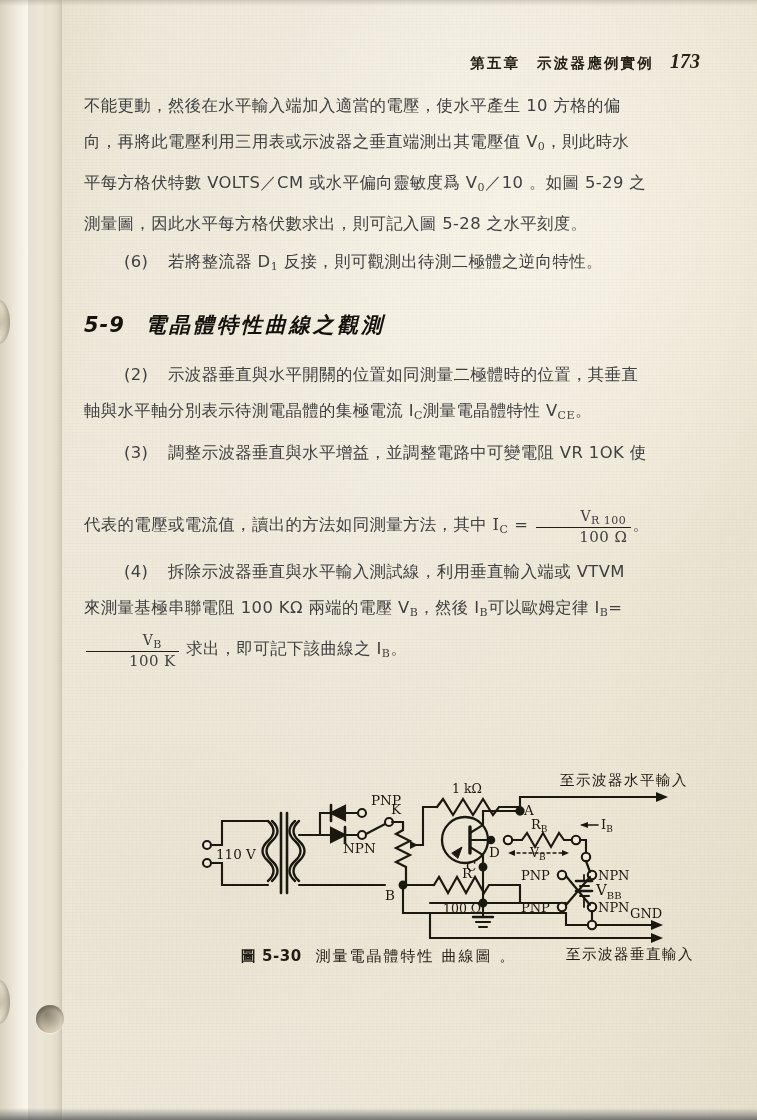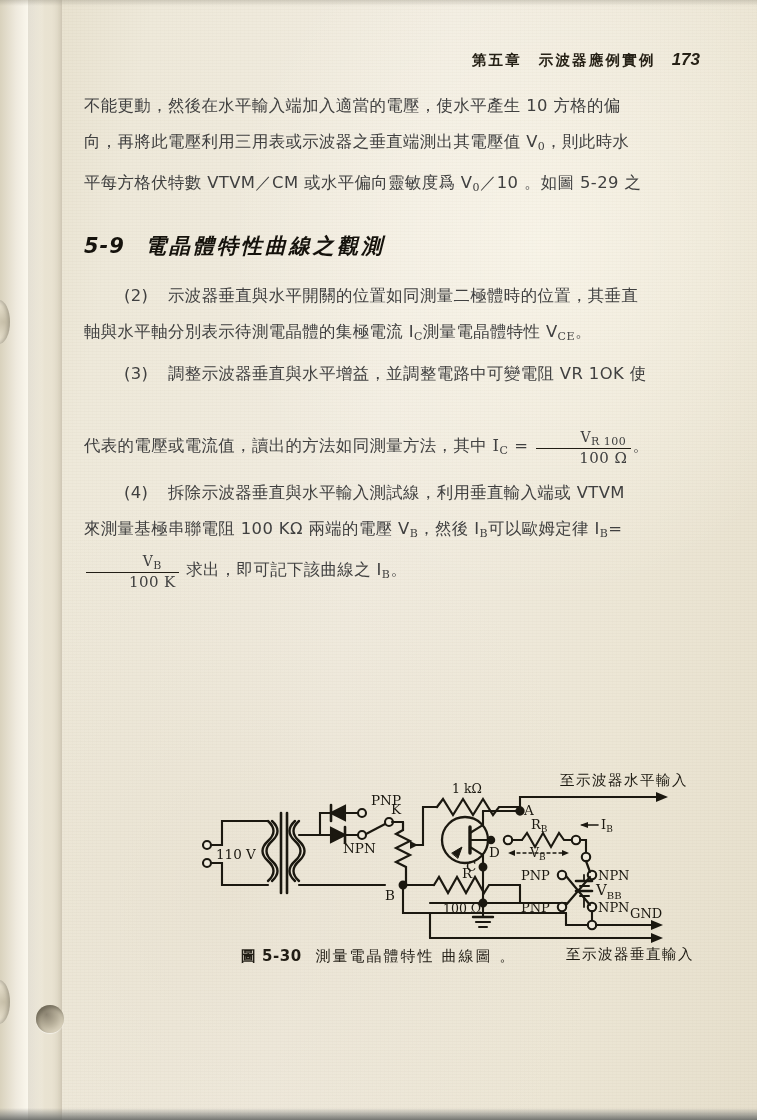--- a/index.html
+++ b/index.html
@@ -60,22 +60,22 @@
 
   .header{
     position:absolute;top:50px;left:0;width:700px;
     text-align:right;
     font-family:"DejaVu Sans","Liberation Sans",sans-serif;
     font-size:14.5px;letter-spacing:2.2px;color:#262116;
     font-weight:600;
   }
   .header .pageno{
     display:inline-block;margin-left:16px;
-    font-family:Liberation Sans, sans-serif;
-    font-style:italic;font-weight:bold;font-size:17px;letter-spacing:0;text-align:center;
+    font-family:Liberation Serif, serif;
+    font-style:italic;font-weight:bold;font-size:20px;letter-spacing:0;text-align:center;
   }
 
   .body-col{
     position:absolute;left:84px;top:88px;width:616px;
   }
   p.para{
     margin:0 0 1px 0;
     font-size:16.4px;
     line-height:36px;
     letter-spacing:.4px;
@@ -134,23 +134,29 @@
 
   <div class="header">
     <span>第五章　示波器應例實例</span><span class="pageno">173</span>
   </div>
 
   <div class="body-col">
 
     <p class="para">
       <span>不能更動，然後在水平輸入端加入適當的電壓，使水平產生 10 方格的偏</span><br>
       <span>向，再將此電壓利用三用表或示波器之垂直端測出其電壓值 V</span><span class="sub lat">0</span><span>，則此時水</span><br>
-      <span>平每方格伏特數 VTVM／CM 或水平偏向靈敏度爲 V</span><span class="sub lat">0</span><span>／10 。如圖 5-29 之</span><br>
-    </p>
-
+      <span>平每方格伏特數 VOLTS／CM 或水平偏向靈敏度爲 V</span><span class="sub lat">0</span><span>／10 。如圖 5-29 之</span><br>
+      <span>測量圖，因此水平每方格伏數求出，則可記入圖 5-28 之水平刻度。</span>
+    </p>
+
+    <p class="para" style="text-indent:40px;margin-top:2px;">
+      <span>(6)</span>
+      <span style="display:inline-block;width:14px;"></span><span>若將整流器 D</span><span class="sub lat">1</span>
+      <span>反接，則可觀測出待測二極體之逆向特性。</span>
+    </p>
 
     <h2 class="section">
       <span class="secno">5-9</span><span>電晶體特性曲線之觀測</span>
     </h2>
 
 
     <p class="para" style="text-indent:40px;">
       <span>(2)</span>
       <span style="display:inline-block;width:14px;"></span><span>示波器垂直與水平開關的位置如同測量二極體時的位置，其垂直</span><br>
       <span>軸與水平軸分別表示待測電晶體的集極電流 I</span><span class="sub lat">C</span><span>測量電晶體特性 V</span><span class="sub lat">CE</span><span>。</span>

